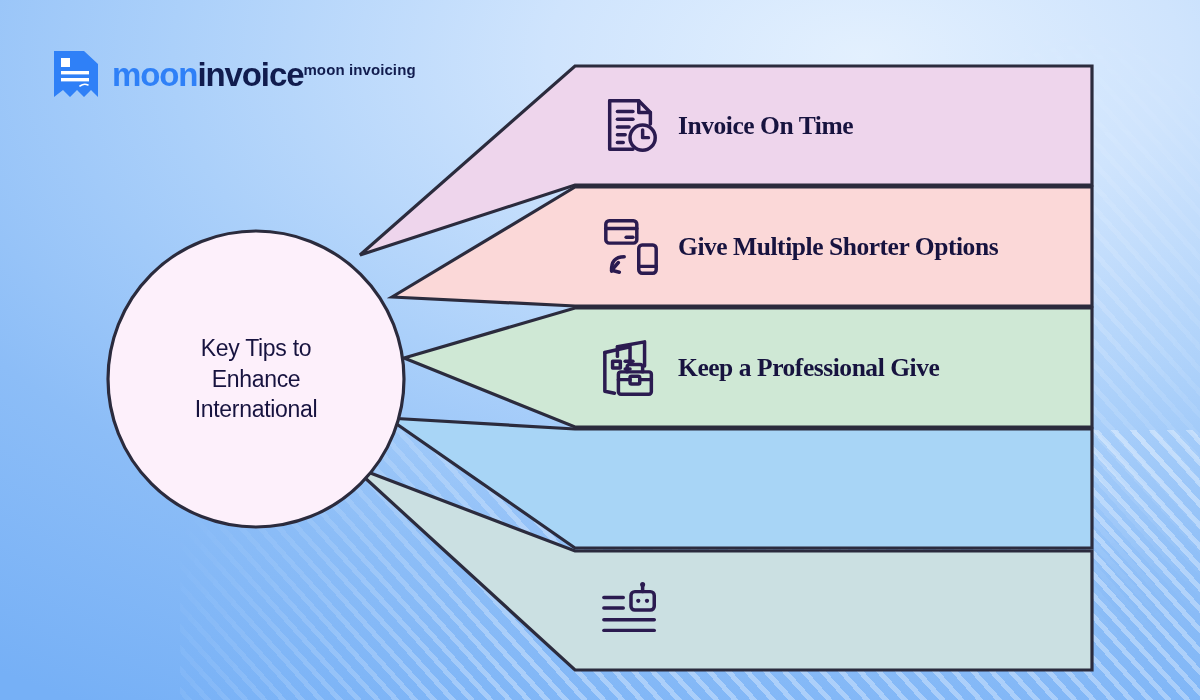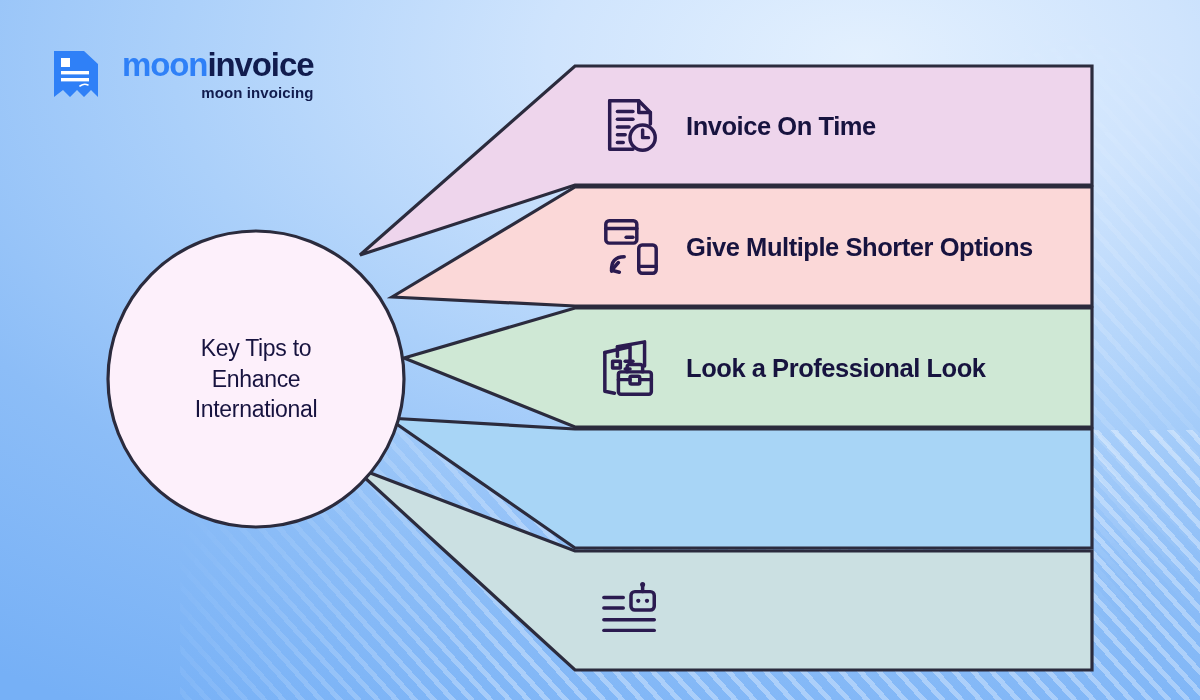--- a/index.html
+++ b/index.html
@@ -46,21 +46,21 @@
     mask-image:radial-gradient(70% 60% at 20% 55%, rgba(0,0,0,1) 0%, rgba(0,0,0,0) 78%);
     opacity:.55;
   }
 
   
   #logo{
     position:absolute; left:50px; top:47px;
     display:flex; align-items:center; gap:10px;
   }
   #logo .mark{ width:52px; height:54px; display:block; }
-  .logo-type{ display:flex; flex-direction:column; line-height:1;margin-left:10px; }
+  .logo-type{ display:flex; flex-direction:row; line-height:1; }
   .logo-word{ font-size:33px; font-weight:700; letter-spacing:-1.1px; white-space:nowrap; }
   .logo-word .w1{ color:#2f80f7; }
   .logo-word .w2{ color:#111c4e; }
   .logo-tag{
     font-size:15px; font-weight:600; color:#111c4e;
     text-align:right; margin-top:4px; letter-spacing:.1px;
   }
 
   
   #funnel{ position:absolute; left:0; top:0; width:1200px; height:700px; }
@@ -75,22 +75,23 @@
     font-size:23px; font-weight:400; line-height:1.32;
     letter-spacing:-.3px;
     pointer-events:none;
   }
 
   
   .row{
     position:absolute;
     left:600px;
     height:120px;
-    display:flex; align-items:center; gap:24px;
+    display:flex; align-items:center; gap:16px;
     pointer-events:none;
+    font-family:Liberation Serif, serif;
   }
   .row .ico{ width:62px; height:62px; flex:0 0 62px; display:block; }
   .row .lbl{
     color:#17133f;
     font-size:25.5px;
     font-weight:700;
     letter-spacing:-.45px;
     white-space:nowrap;
   }
 </style>
@@ -179,21 +180,21 @@
       <path d="M5 16 V56 L15 58"></path>
       <rect x="13" y="25" width="8" height="7"></rect>
       <path d="M26 25 H34"></path>
         <path d="M26 33 H31"></path>
       <rect x="19" y="36" width="34" height="23" rx="2.5"></rect>
       <path d="M28 36 V31 a2.5 2.5 0 0 1 2.5 -2.5 H41.5 A2.5 2.5 0 0 1 44 31 V36"></path>
       <path d="M19 44 H31"></path>
         <path d="M41 44 H53"></path>
       <rect x="31" y="40.5" width="10" height="8" rx="1.6"></rect>
     </svg>
-    <div class="lbl">Look a Professional Look</div>
+    <div class="lbl">Keep a Professional Give</div>
   </div>
 
 
   <div class="row" id="row5" style="top: 551px;">
     <svg class="ico" viewBox="0 0 64 64" fill="none" stroke="#2b1b50" stroke-width="3.6" stroke-linecap="round" stroke-linejoin="round">
       <path d="M44 6 V12"></path>
       <circle cx="44" cy="4.6" r="2.6" fill="#2b1b50" stroke="none"></circle>
       <rect x="32" y="12" width="24" height="19" rx="4"></rect>
       <circle cx="39.5" cy="21.5" r="2.2" fill="#2b1b50" stroke="none"></circle>
       <circle cx="48.5" cy="21.5" r="2.2" fill="#2b1b50" stroke="none"></circle>

